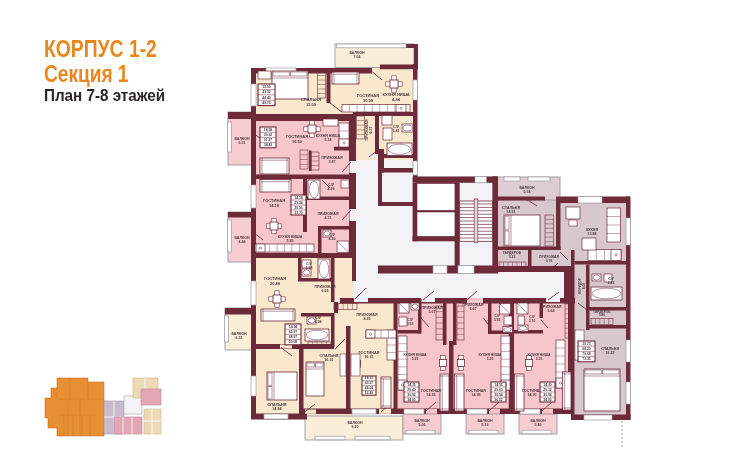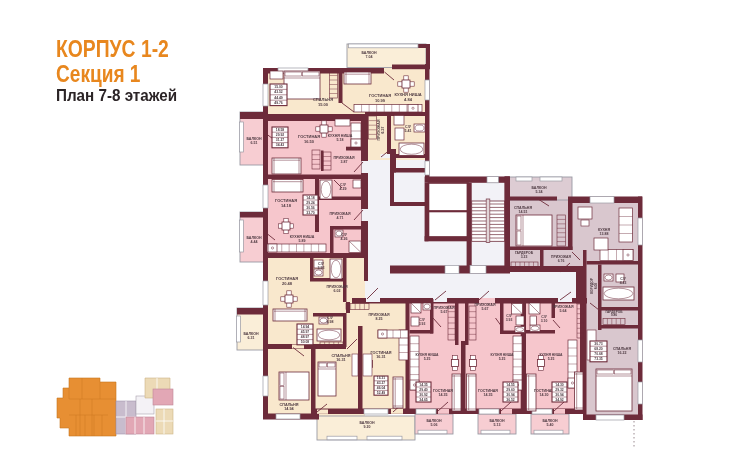--- a/index.html
+++ b/index.html
@@ -1,16 +1,16 @@
 <!DOCTYPE html>
 <html><head>
 <meta charset="utf-8">
 <style>
 html,body{margin:0;padding:0;background:#fff;width:740px;height:472px;overflow:hidden;}
-.wrap{position:relative;width:704px;height:472px;font-family:"Liberation Sans", sans-serif;margin-left:12px;}
+.wrap{position:relative;width:704px;height:472px;font-family:"Liberation Sans", sans-serif;}
 svg{position:absolute;top:0;left:0;}
 .title{position:absolute;left:44px;top:0;}
 .t1,.t2,.t3{transform-origin:left top;white-space:nowrap;position:absolute;left:0;}
 .t1{color:#e8871e;font-size:23px;font-weight:bold;top:36px;transform:scaleX(0.84);}
 .t2{color:#e8871e;font-size:23px;font-weight:bold;top:60.5px;transform:scaleX(0.83);}
 .t3{color:#2b2426;font-size:16px;font-weight:bold;top:87px;transform:scaleX(0.95);}
 </style>
 </head>
 <body>
 <div class="wrap">

